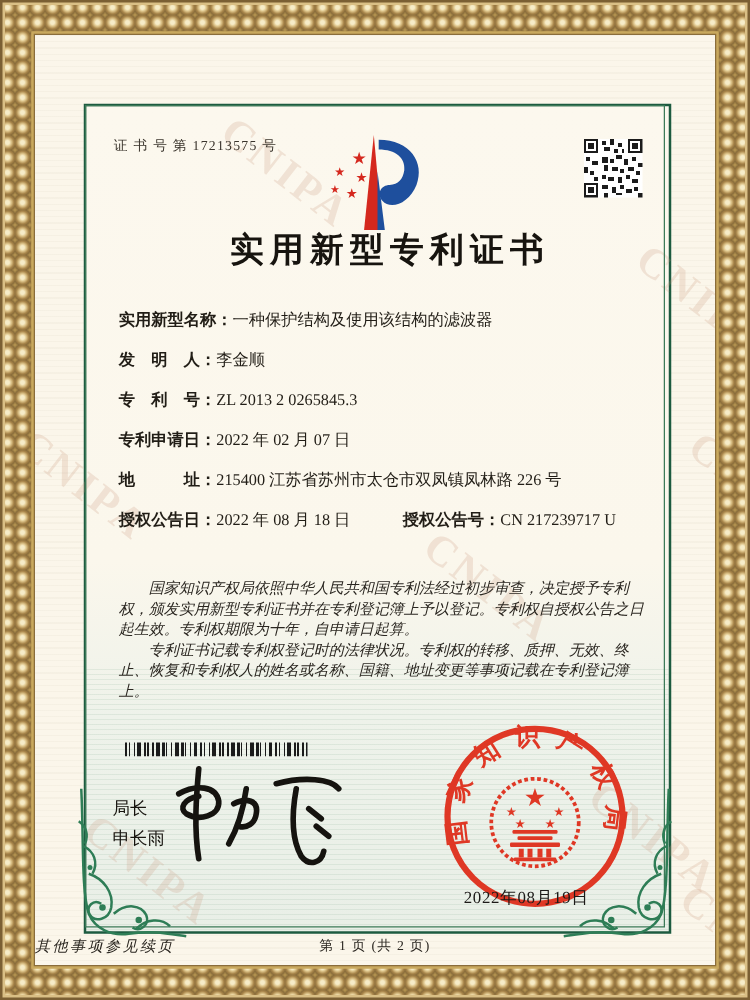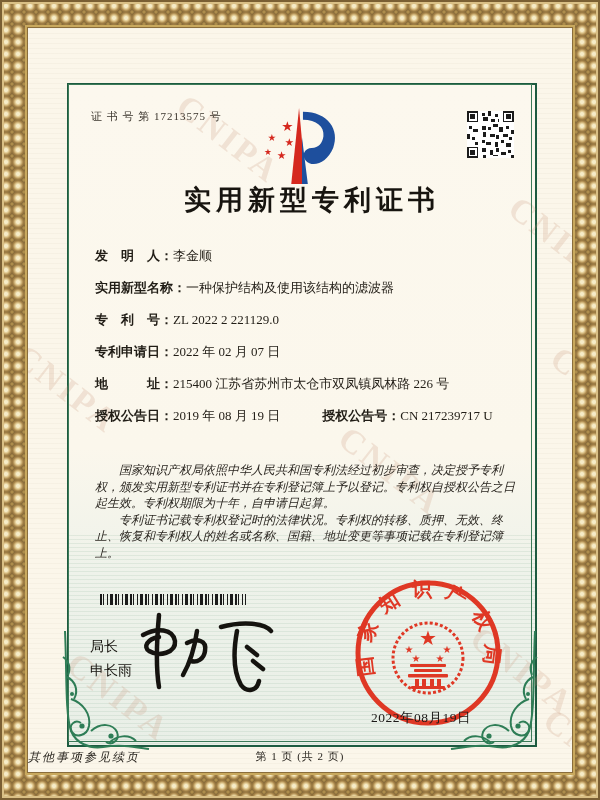--- a/index.html
+++ b/index.html
@@ -155,36 +155,36 @@
         <text x="28" y="43" font-size="11">★</text>
         <text x="6" y="52" font-size="9">★</text>
         <text x="20" y="56" font-size="11">★</text>
       </g>
     </svg>
 
     <h1 class="title">实用新型专利证书</h1>
 
     <div class="fields">
       <div class="frow">
+        <span class="flabel">实用新型名称：</span><span>一种保护结构及使用该结构的滤波器</span>
+      </div>
+      <div class="frow">
         <span class="flabel">发　明　人：</span><span>李金顺</span>
       </div>
       <div class="frow">
-        <span class="flabel">实用新型名称：</span><span>一种保护结构及使用该结构的滤波器</span>
-      </div>
-      <div class="frow">
-        <span class="flabel">专　利　号：</span><span>ZL 2022 2 221129.0</span>
+        <span class="flabel">专　利　号：</span><span>ZL 2013 2 0265845.3</span>
       </div>
       <div class="frow">
         <span class="flabel">专利申请日：</span><span>2022 年 02 月 07 日</span>
       </div>
       <div class="frow">
         <span class="flabel">地　　　址：</span><span>215400 江苏省苏州市太仓市双凤镇凤林路 226 号</span>
       </div>
       <div class="frow">
-        <span class="flabel">授权公告日：</span><span>2019 年 08 月 19 日</span><span class="grant-gap"></span><span class="flabel">授权公告号：</span><span>CN 217239717 U</span>
+        <span class="flabel">授权公告日：</span><span>2022 年 08 月 18 日</span><span class="grant-gap"></span><span class="flabel">授权公告号：</span><span>CN 217239717 U</span>
       </div>
     </div>
 
     <div class="paras">
       <p>国家知识产权局依照中华人民共和国专利法经过初步审查，决定授予专利权，颁发实用新型专利证书并在专利登记簿上予以登记。专利权自授权公告之日起生效。专利权期限为十年，自申请日起算。</p>
       <p>专利证书记载专利权登记时的法律状况。专利权的转移、质押、无效、终止、恢复和专利权人的姓名或名称、国籍、地址变更等事项记载在专利登记簿上。</p>
     </div>
 
     <div class="barcode"></div>
 

